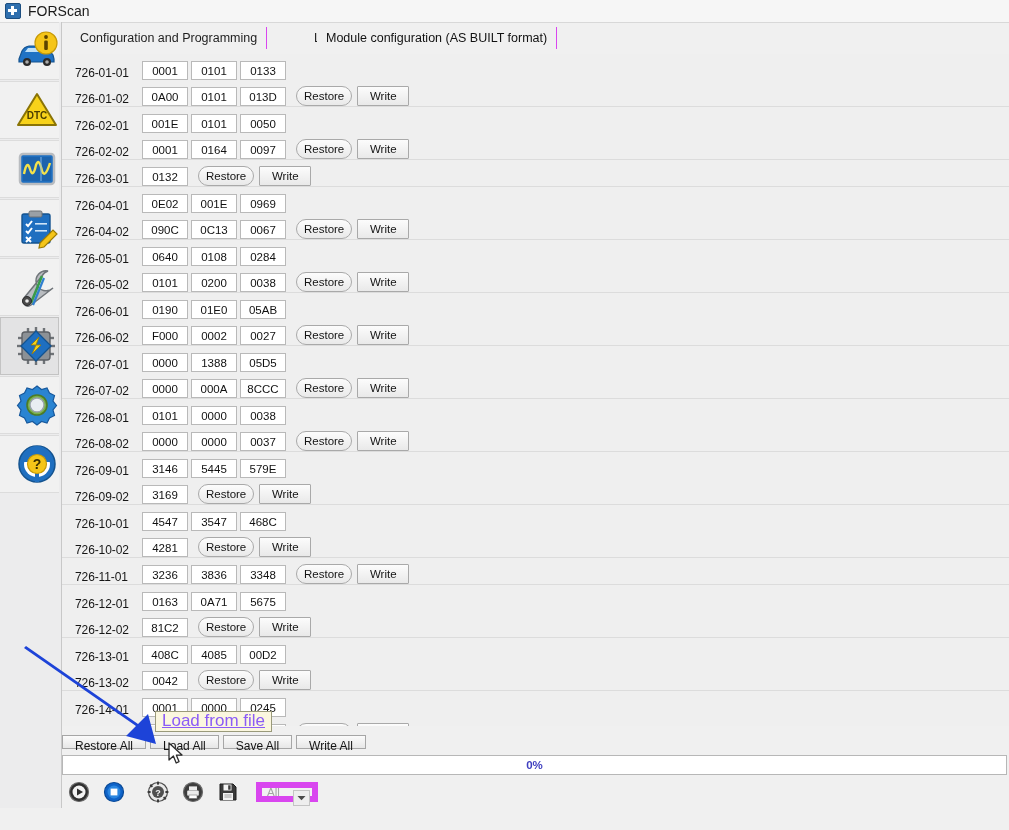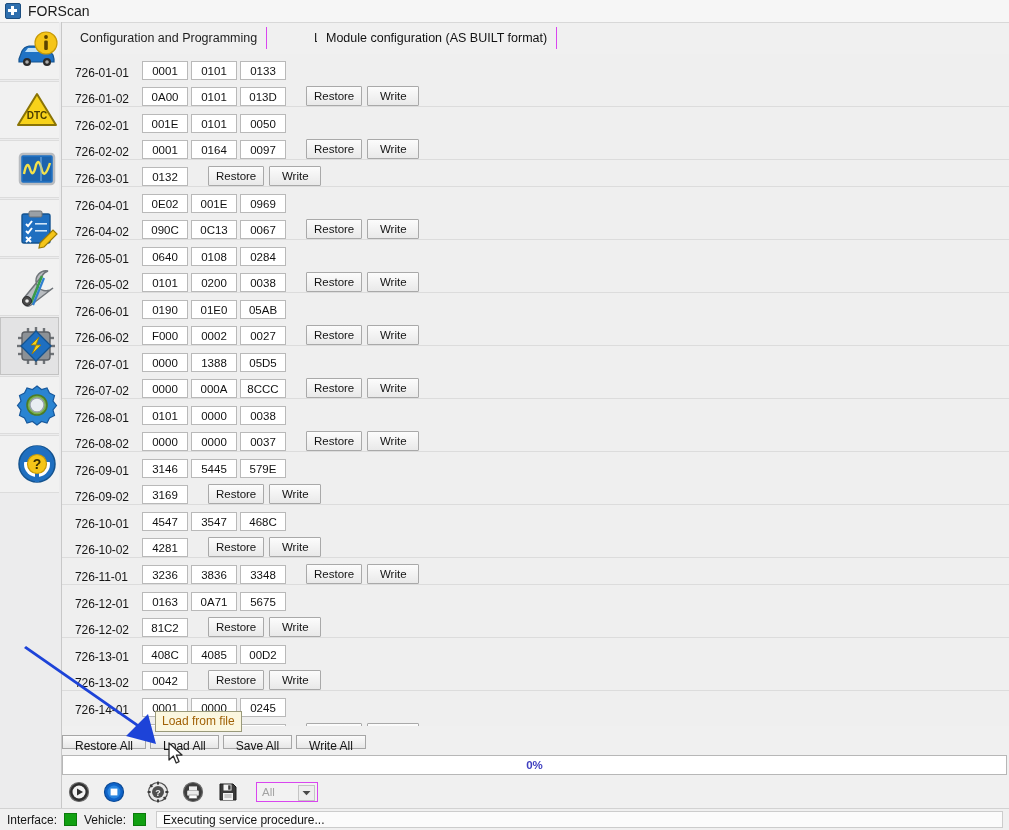--- a/index.html
+++ b/index.html
@@ -129,21 +129,21 @@
     background: linear-gradient(#fcfcfc, #e9e9e9);
     border: 1px solid #a9a9a9;
     border-radius: 1px;
     font-size: 11.5px;
     line-height: 18px;
     text-align: center;
     color: #141414;
     box-sizing: border-box;
     font-family: "Liberation Sans", sans-serif;
   }
-  .btn.first { margin-left: 17px; }
+  .btn.first { margin-left: 7px; border-radius: 10px; }
 
   
   #actions {
     position: absolute; left: 62px; top: 729px;
     width: 947px; height: 26px;
     display: flex; align-items: center;
   }
   .act-btn {
     height: 14px;
     padding: 0 12px;
@@ -158,24 +158,25 @@
   }
 
   
   #tooltip {
     position: absolute;
     left: 155px; top: 711px;
     height: 19px; line-height: 18px;
     padding: 0 6px;
     background: #fbf7df;
     border: 1px solid #9a9a7a;
-    font-size: 12px;
-    color: #a16207;
+    font-size: 17px;
+    color: #8b5cf6;
     white-space: nowrap;
     z-index: 40;
+    text-decoration: underline;
   }
 
   
   #arrow { position: absolute; left: 20px; top: 640px; z-index: 45; }
 
   
   #cursor { position: absolute; left: 167px; top: 742px; z-index: 50; }
 
   
   #progress-wrap {
@@ -206,21 +207,21 @@
     margin-right: 2px;
     display: flex; align-items: center; justify-content: center;
     background: transparent;
     border: 1px solid transparent;
   }
   .tb-sep { width: 9px; }
   #tb-select {
     width: 62px; height: 20px;
     margin-left: 10px;
     background: #f2f2f2;
-    border: 1px solid #d946ef;
+    border: 6px solid #d946ef;
     display: flex; align-items: center;
     box-sizing: border-box;
     position: relative;
   }
   #tb-select-label {
     font-size: 11.5px; color: #a3a3a3;
     padding-left: 5px;
   }
   #tb-select-arrow {
     position: absolute; right: 2px; top: 2px;
@@ -655,21 +656,14 @@
     <div id="tb-select">
       <div id="tb-select-label">All</div>
       <div id="tb-select-arrow">
         <svg width="9" height="6" viewBox="0 0 9 6">
             <path d="M0.5 1 L8.5 1 L4.5 5.2 Z" fill="#4a4a4a"></path>
           </svg>
       </div>
     </div>
   </div>
 
-  <div id="statusbar">
-    <div class="st-label">Interface:</div>
-    <div class="st-led"></div>
-    <div class="st-label">Vehicle:</div>
-    <div class="st-led"></div>
-    <div id="st-msg">Executing service procedure...</div>
-  </div>
 
 </div>
 
 </body></html>

